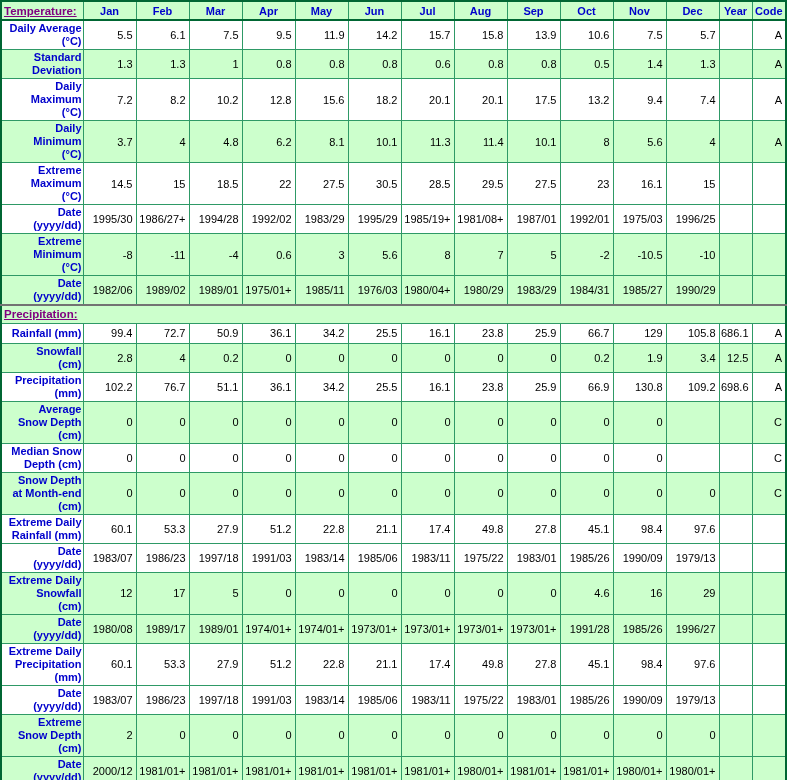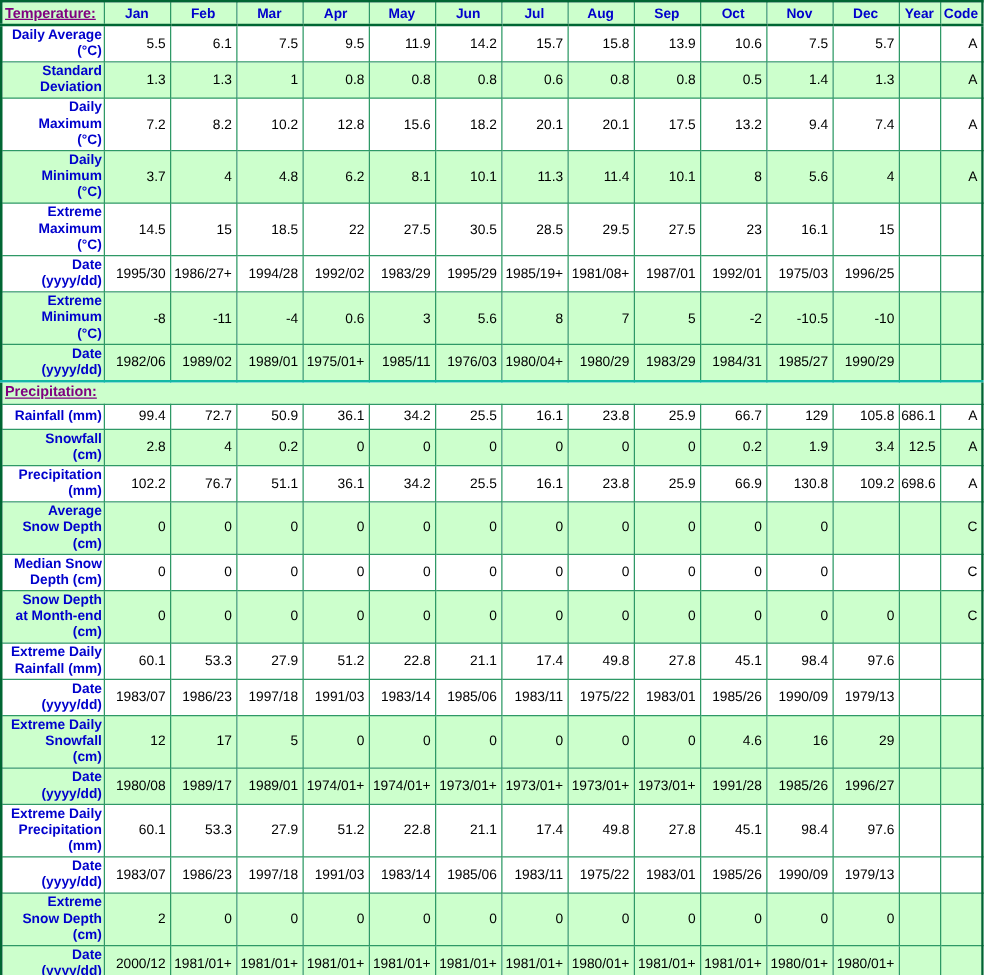--- a/index.html
+++ b/index.html
@@ -40,21 +40,21 @@
     background: #CCFFCC;
     color: #0000CC;
     font-weight: bold;
     text-align: center;
     vertical-align: middle;
     padding: 1px 0;
   }
   tr.green td { background: #CCFFCC; }
   tr.white td { background: #FFFFFF; }
   tr.section-row td {
-    border-top: 2px solid #14b8a6;
+    border-top: 2px solid #737373;
     background: #CCFFCC;
     padding: 1px 2px;
     text-align: left;
     vertical-align: middle;
   }
   td.lbl {
     color: #0000CC;
     font-weight: bold;
     white-space: pre-line;
     line-height: 13px;

